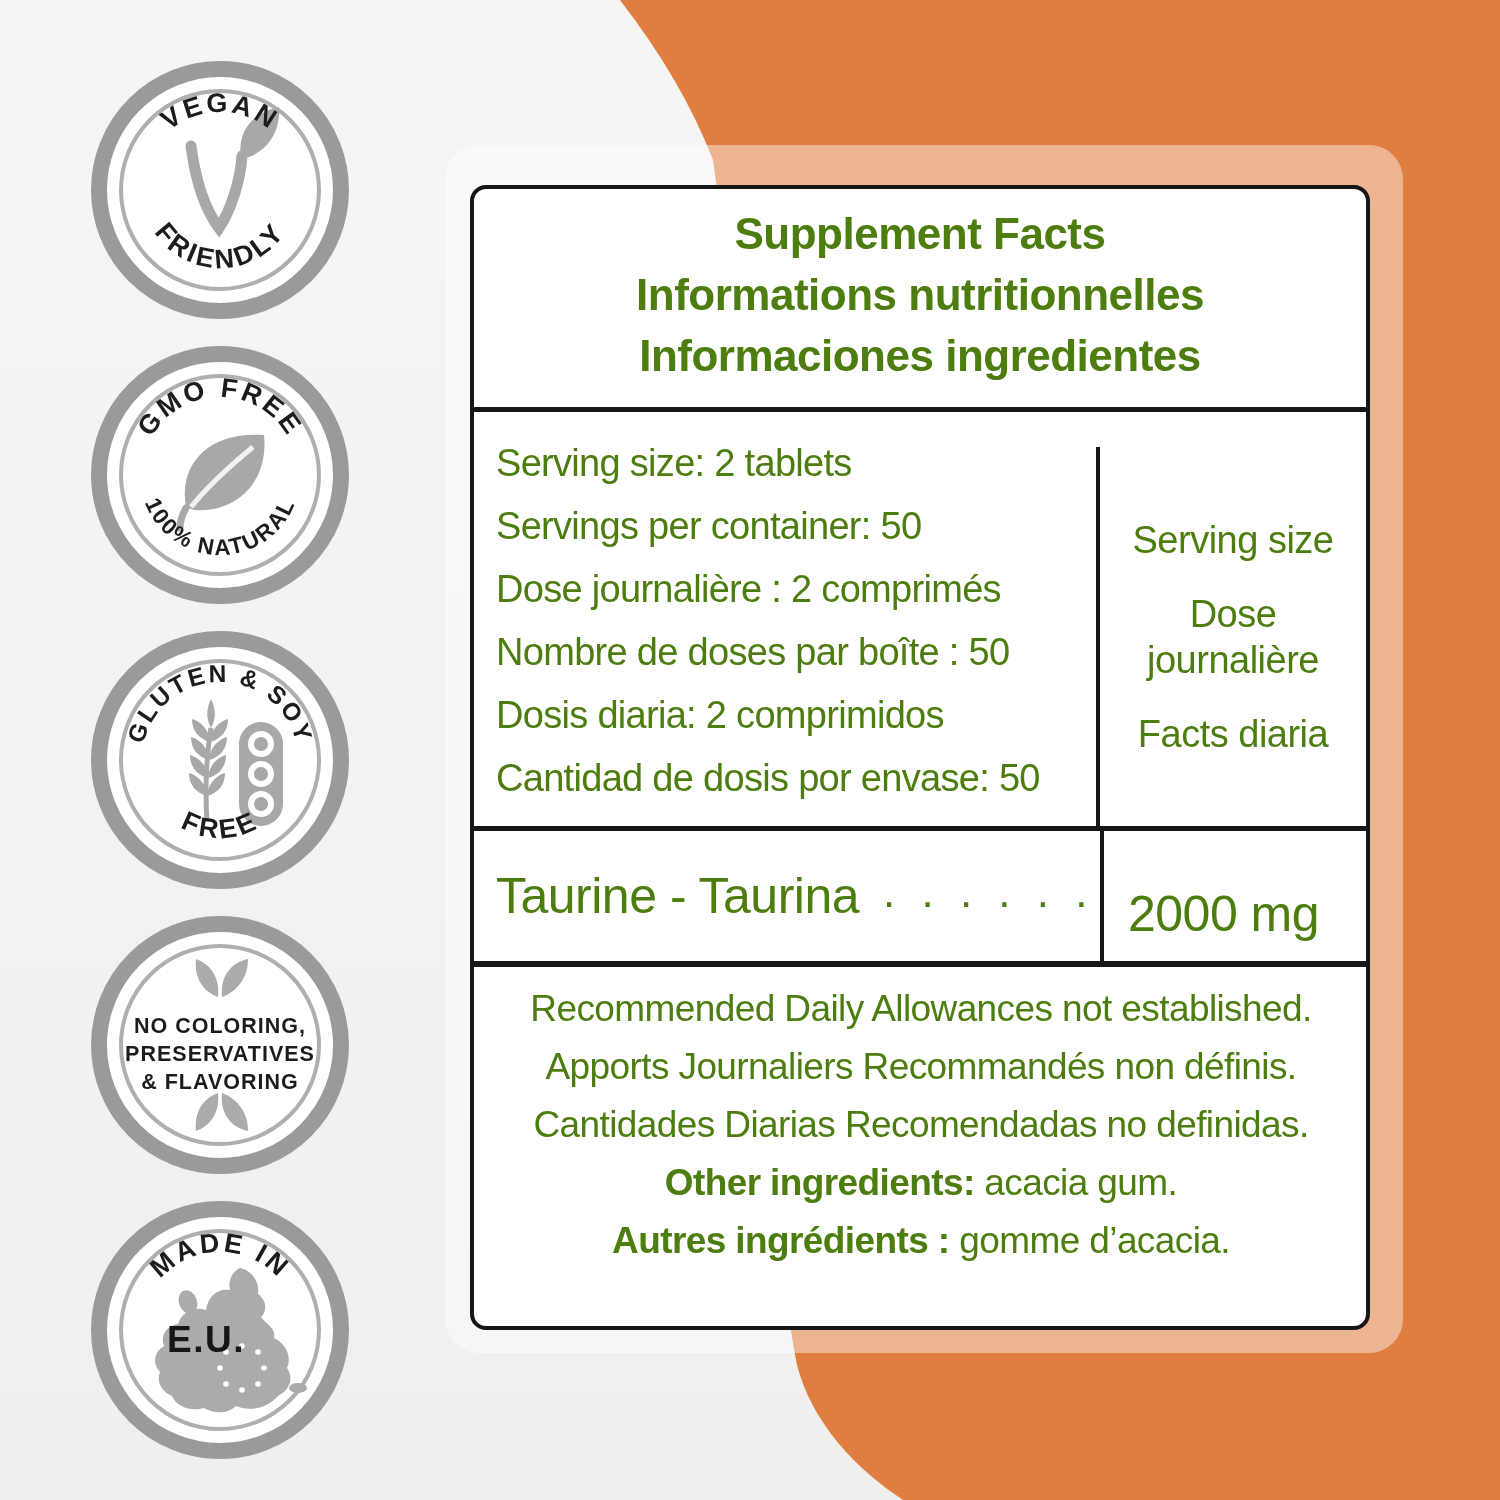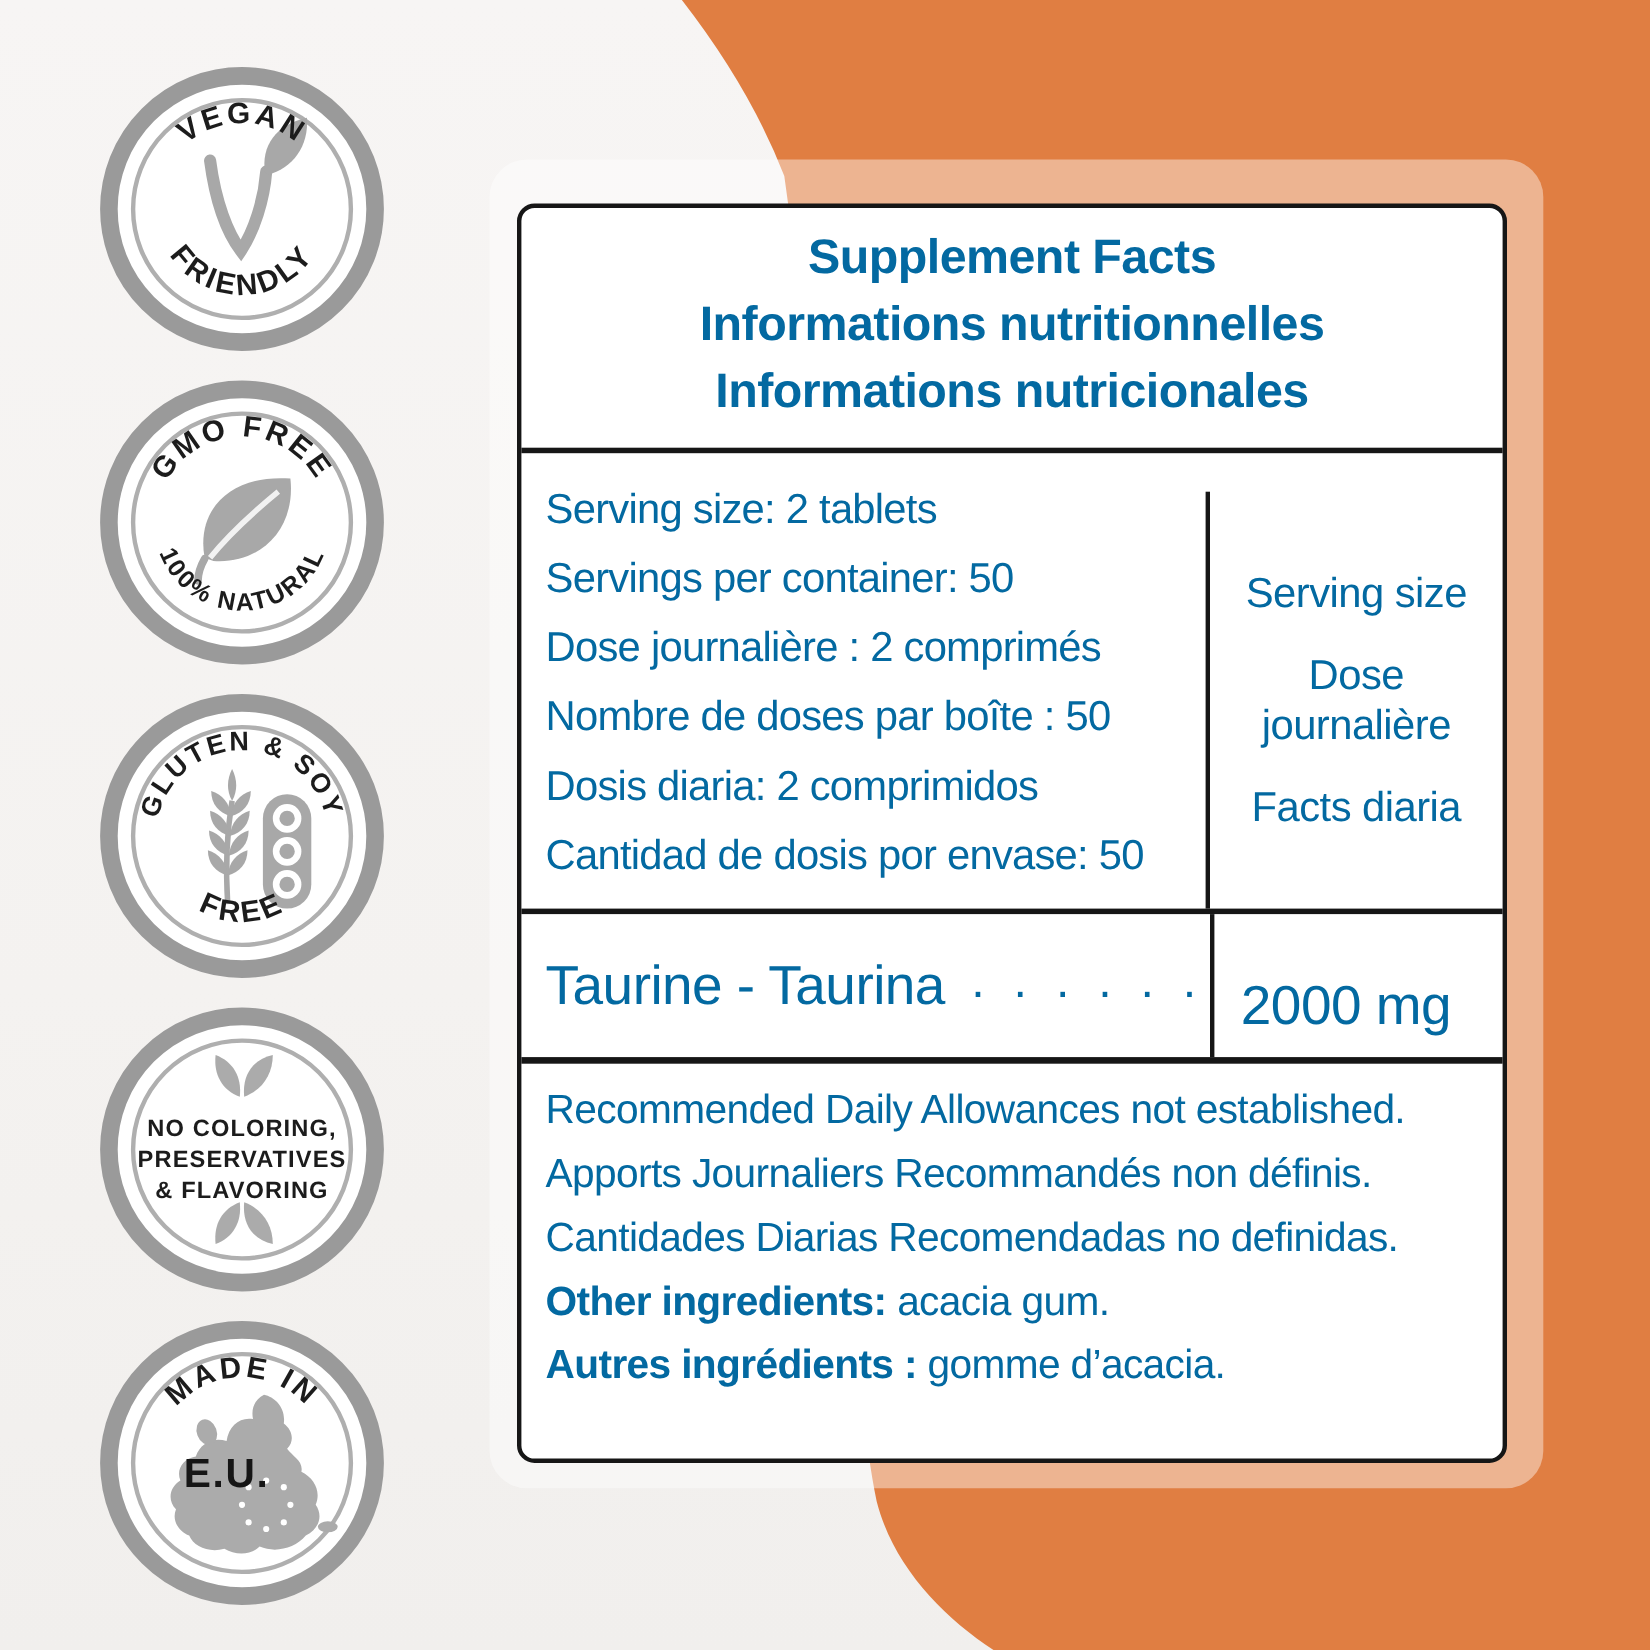--- a/index.html
+++ b/index.html
@@ -4,39 +4,39 @@
 <style>
   html,body{margin:0;padding:0;}
   body{width:1500px;height:1500px;font-family:"Liberation Sans",sans-serif;}
   .stage{position:relative;width:1500px;height:1500px;overflow:hidden;
          background:linear-gradient(180deg,#F7F5F4 0%,#F4F2F0 60%,#F1EFED 100%);}
   .bg-swoosh{position:absolute;left:0;top:0;width:1500px;height:1500px;}
   .card{position:absolute;left:445px;top:145px;width:958px;height:1208px;
         border-radius:34px;background:rgba(255,255,255,0.42);}
   .panel{position:absolute;left:470px;top:185px;width:900px;height:1145px;
          box-sizing:border-box;border:4px solid #161616;border-radius:16px;
-         background:#ffffff;display:flex;flex-direction:column;color:#0369a1;}
+         background:#ffffff;display:flex;flex-direction:column;color:#4d7c0f;}
   .panel-header{height:204px;box-sizing:content-box;border-bottom:5px solid #161616;
                 text-align:center;padding-top:14px;}
   .title{font-size:44px;line-height:61px;font-weight:700;letter-spacing:-0.5px;}
   .serving-section{height:414px;border-bottom:5px solid #161616;display:flex;}
   .serving-left{width:622px;box-sizing:border-box;padding:20px 6px 0 22px;}
   .serv-line{font-size:38px;line-height:63px;letter-spacing:-0.7px;white-space:nowrap;}
   .serving-right{flex:1;border-left:4px solid #161616;display:flex;flex-direction:column;
                  justify-content:center;align-items:center;gap:28px;padding:0 10px;margin-top:35px;}
   .col-label{font-size:38px;line-height:46px;letter-spacing:-0.5px;text-align:center;max-width:240px;}
   .taurine-row{height:130px;border-bottom:6px solid #161616;position:relative;
                display:flex;align-items:center;padding-left:22px;gap:14px;}
   .ing-name{font-size:50px;letter-spacing:-0.5px;white-space:nowrap;z-index:1;}
   .leader{flex:1 1 auto;overflow:hidden;white-space:nowrap;font-size:44px;
           letter-spacing:7px;padding:0 2px 8px 10px;z-index:1;}
   .ing-amount{flex:0 0 auto;width:248px;box-sizing:border-box;padding-left:10px;
               font-size:50px;letter-spacing:-0.5px;white-space:nowrap;z-index:1;margin-top:36px;}
   .vline{position:absolute;left:626px;top:0;bottom:0;width:4px;background:#161616;}
-  .notes{flex:1;padding:13px 20px 0 22px;}
+  .notes{flex:1;padding:13px 20px 0 22px;text-align:center;}
   .note{font-size:37px;line-height:58px;letter-spacing:-0.6px;white-space:nowrap;}
   .note b{font-weight:700;}
   .badge{position:absolute;left:90px;width:260px;height:260px;}
   .ring-outer{fill:#ffffff;stroke:#9A9A9A;stroke-width:16px;}
   .ring-inner{fill:none;stroke:#AFAFAF;stroke-width:4px;}
   .arcpath{fill:none;stroke:none;}
   .arc-text{font-family:"Liberation Sans",sans-serif;font-weight:700;font-size:27px;
             letter-spacing:3px;fill:#1c1c1c;}
   .arc-text-md{font-size:24.5px;letter-spacing:2.5px;}
   .arc-text-sm{font-size:22.5px;letter-spacing:2px;}
@@ -53,21 +53,21 @@
   <svg class="bg-swoosh" viewBox="0 0 1500 1500" aria-hidden="true">
     <path d="M 612 -10 Q 680 75 713 160 C 745 390 762 560 765 760 C 768 1030 772 1240 797 1365 C 815 1435 875 1487 932 1517 L 1515 1517 L 1515 -10 Z" fill="#E07E42"></path>
   </svg>
 
   <div class="card"></div>
 
   <div class="panel">
     <div class="panel-header">
       <div class="title">Supplement Facts</div>
       <div class="title">Informations nutritionnelles</div>
-      <div class="title">Informations nutricionales</div>
+      <div class="title">Informaciones ingredientes</div>
     </div>
 
     <div class="serving-section">
       <div class="serving-left">
         <div class="serv-line">Serving size: 2 tablets</div>
         <div class="serv-line">Servings per container: 50</div>
         <div class="serv-line">Dose journalière : 2 comprimés</div>
         <div class="serv-line">Nombre de doses par boîte : 50</div>
         <div class="serv-line">Dosis diaria: 2 comprimidos</div>
         <div class="serv-line">Cantidad de dosis por envase: 50</div>

